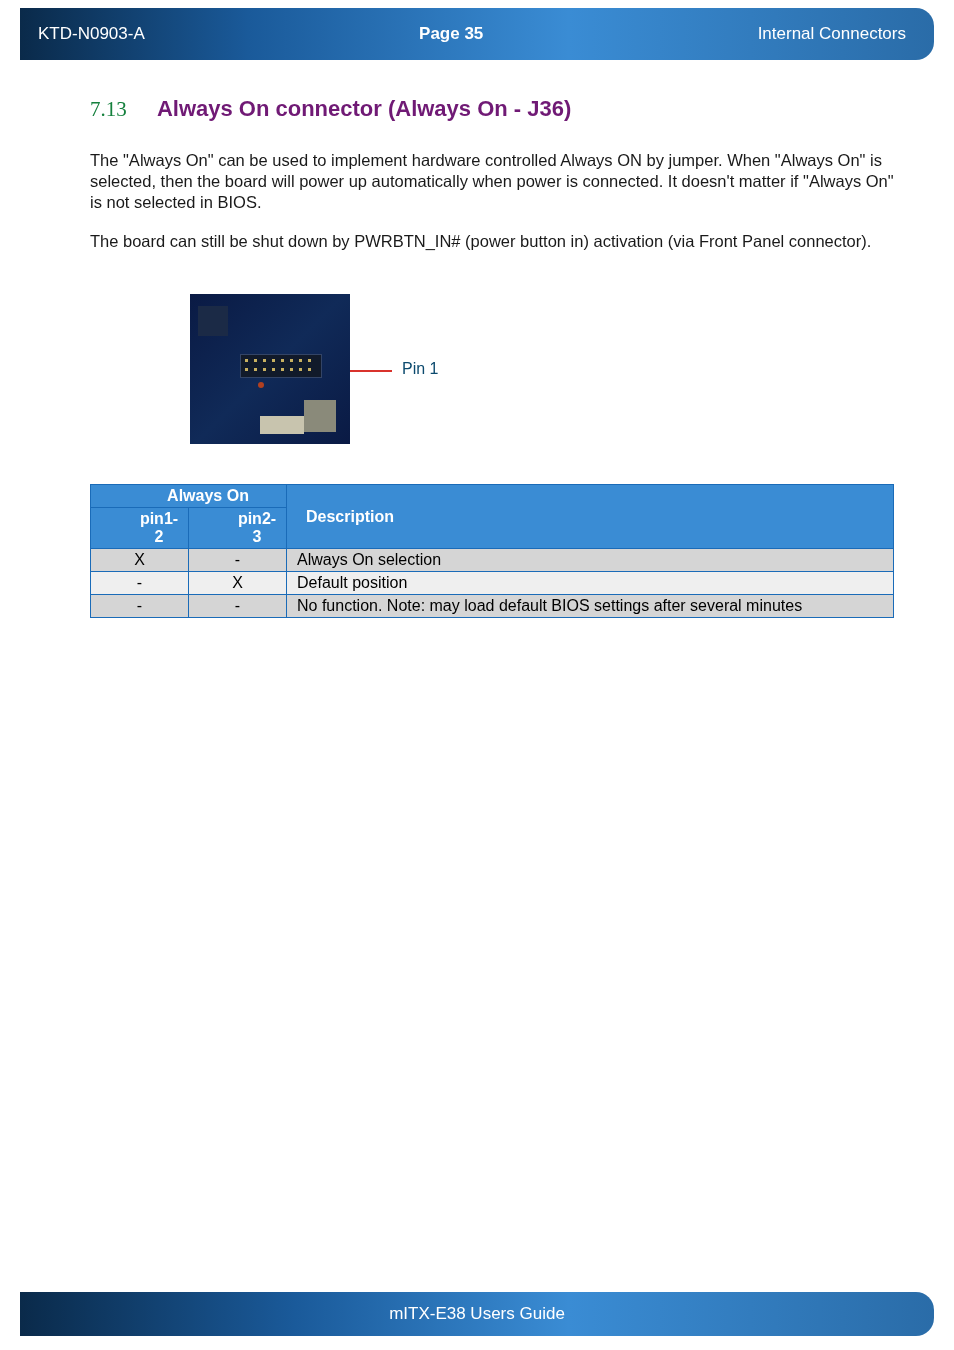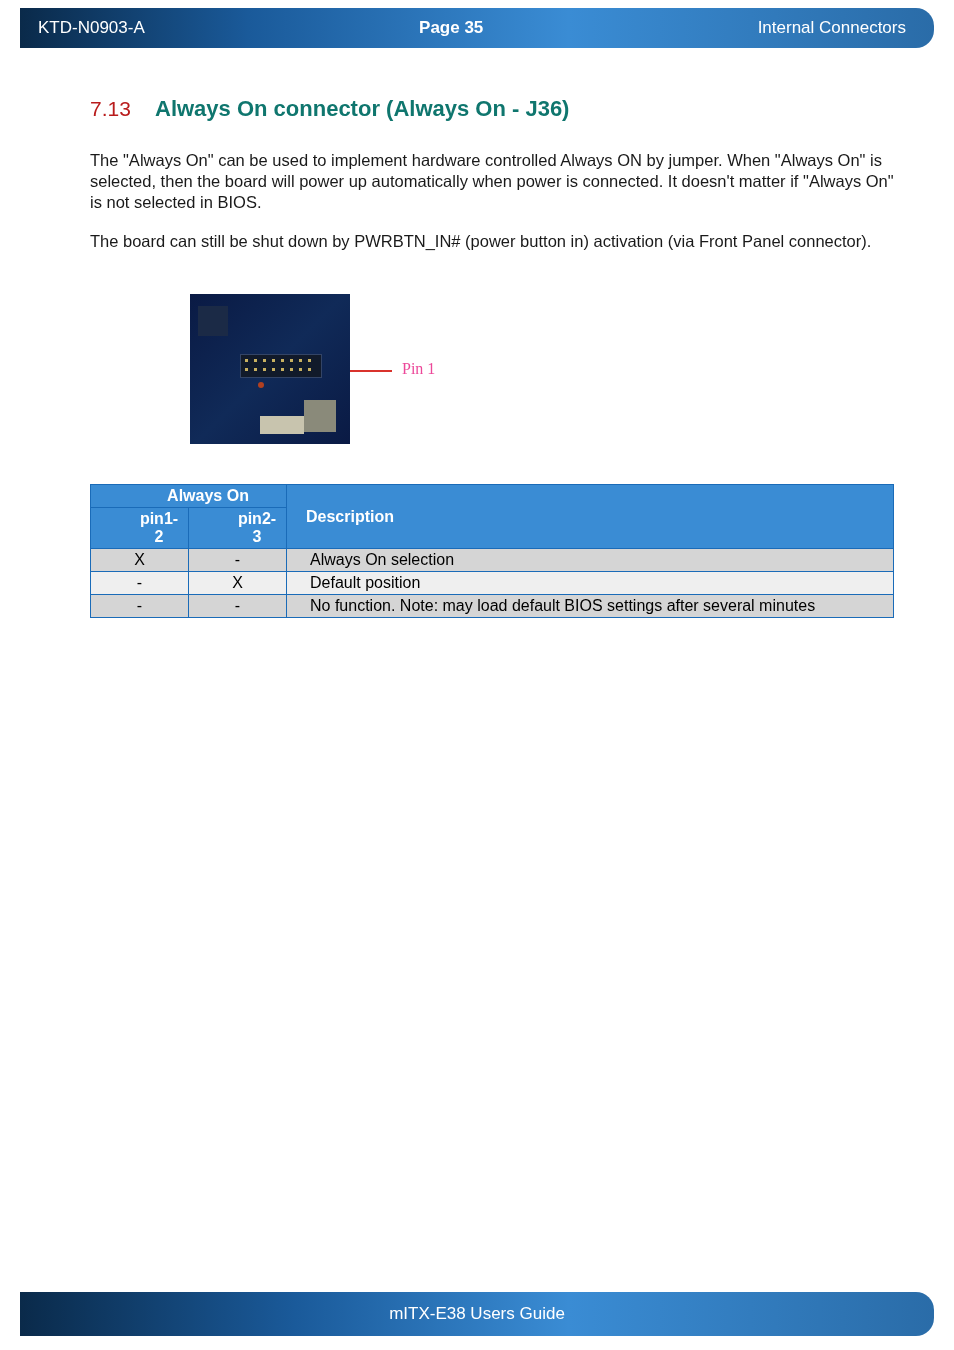--- a/index.html
+++ b/index.html
@@ -3,21 +3,21 @@
 <meta charset="utf-8">
 <style>
   * { box-sizing: border-box; margin: 0; padding: 0; }
   html, body { width: 954px; height: 1350px; background: #ffffff; font-family: "Segoe UI", "Myriad Pro", Arial, sans-serif; }
   .page { position: relative; width: 954px; height: 1350px; background: #ffffff; overflow: hidden; }
 
   
   .header-bar {
     position: absolute;
     left: 20px; right: 20px; top: 8px;
-    height: 40px;
+    height: 52px;
     background: linear-gradient(to right, #0a2a4a 0%, #1a5a9a 25%, #3a8cd4 60%, #2a6ca8 100%);
     border-radius: 0 18px 18px 0;
     color: #ffffff;
     display: flex;
     align-items: center;
     justify-content: space-between;
     padding: 0 28px 0 18px;
     font-size: 17px;
   }
   .header-bar .left, .header-bar .right { font-weight: 400; }
@@ -28,22 +28,22 @@
     position: absolute;
     left: 90px; right: 60px; top: 90px;
   }
 
   .section-heading {
     margin-top: 6px;
     margin-bottom: 28px;
     font-size: 22px;
     font-weight: 600;
   }
-  .section-heading .num { color: #b91c1c; margin-right: 18px; font-weight: 400; font-size: 21px; }
-  .section-heading .title { color: #0f766e; font-weight: 700; margin-top: 28px; }
+  .section-heading .num { color: #15803d; margin-right: 24px; font-weight: 400; font-size: 21px; font-family: Liberation Serif, serif; }
+  .section-heading .title { color: #701a75; font-weight: 700; margin-top: 28px; }
 
   .body-text {
     color: #1a1a1a;
     font-size: 16.5px;
     line-height: 1.28;
     margin-bottom: 18px;
   }
 
   
   .image-block {
@@ -92,24 +92,23 @@
     align-items: center;
   }
   .pin-line {
     width: 90px;
     height: 2px;
     background: #d9322c;
     margin-left: -48px;
     margin-top: 4px;
   }
   .pin-label {
-    color: #ec4899;
+    color: #0c4a6e;
     font-size: 16px;
     margin-left: 10px;
-    font-family: Liberation Serif, serif;
   }
 
   
   table.jumper {
     margin-top: 34px;
     border-collapse: collapse;
     width: 100%;
     font-size: 16px;
   }
   table.jumper th, table.jumper td {
@@ -122,21 +121,21 @@
     background: #3a8cd4;
     color: #ffffff;
     font-weight: 700;
     text-align: center;
     padding-left: 47px;
   }
   table.jumper .hdr-left { text-align: left; padding-left: 19px; }
   table.jumper .r-even td { background: #d5d5d5; }
   table.jumper .r-odd  td { background: #efefef; }
   table.jumper .c-pin { width: 98px; text-align: center; }
-  table.jumper .c-desc { padding-left: 23px; }
+  table.jumper .c-desc { padding-left: 10px; }
 
   
   .footer-bar {
     position: absolute;
     left: 20px; right: 20px; bottom: 14px;
     height: 44px;
     background: linear-gradient(to right, #0a2a4a 0%, #1a5a9a 30%, #3a8cd4 60%, #2a6ca8 100%);
     border-radius: 0 18px 18px 0;
     color: #ffffff;
     display: flex;

